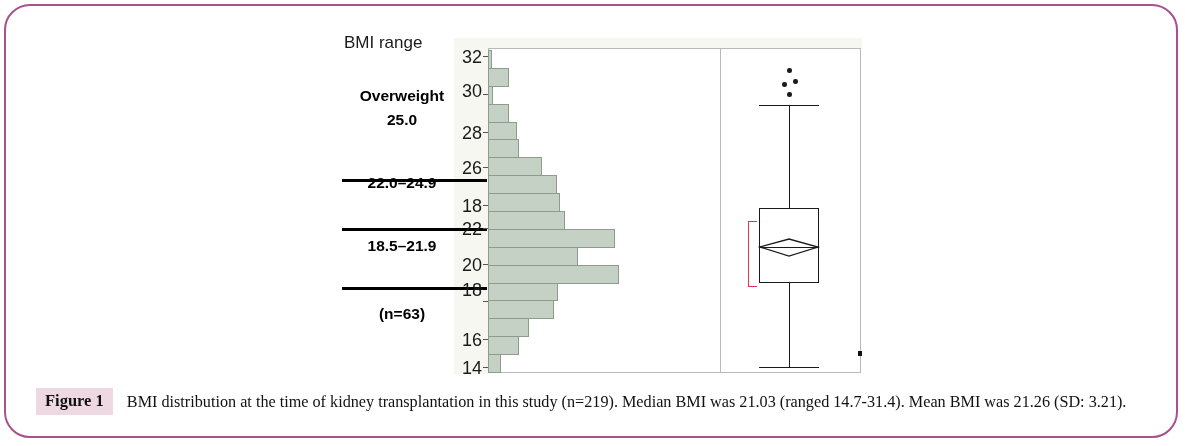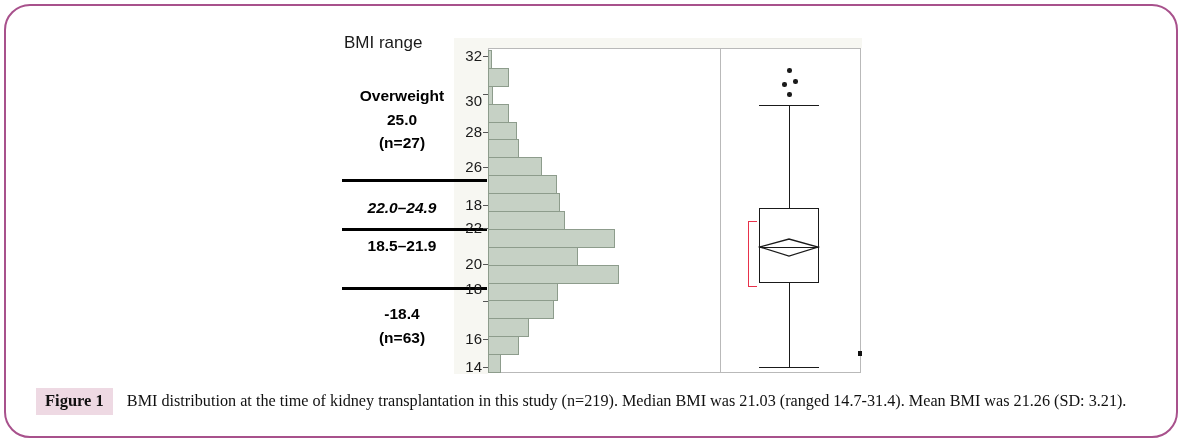--- a/index.html
+++ b/index.html
@@ -105,21 +105,21 @@
     width: 1px;
     height: 325px;
     background: #b9b9b9;
   }
 
   
   .y-tick-label {
     position: absolute;
     width: 26px;
     text-align: right;
-    font-size: 15px;
+    font-size: 18px;
     color: #1a1a1a;
     left: 450px;
   }
   .y-tick-mark {
     position: absolute;
     left: 477px;
     width: 6px;
     height: 0;
     border-top: 1.4px solid #555555;
   }
@@ -169,21 +169,21 @@
     background: #111111;
   }
 
   
   #caption-row {
     position: absolute;
     left: 30px;
     top: 382px;
     width: 1120px;
     display: flex;
-    align-items: flex-start;
+    align-items: center;
     gap: 14px;
   }
   #figure-badge {
     flex: 0 0 auto;
     background: #eed9e3;
     color: #111111;
     font-size: 16.5px;
     font-weight: bold;
     padding: 3px 9px 4px 9px;
     white-space: nowrap;
@@ -209,45 +209,43 @@
 
     <div id="panel-top-strip"></div>
     <div id="axis-strip"></div>
 
     <div id="plot-frame"></div>
     <div id="panel-divider"></div>
 
     <div class="cat-block" style="top:78px;text-align:center;">
       <span class="cat-line">Overweight</span>
       <span class="cat-line">25.0</span>
-      <span class="cat-line">(n=27)</span>
     </div>
 
     <div class="cat-rule" style="top:173px;"></div>
 
-    <div class="cat-block" style="top:190px;font-style:italic;">
+    <div class="cat-block" style="top:165px;">
       <span class="cat-line">22.0–24.9</span>
     </div>
 
     <div class="cat-rule" style="top:222px;"></div>
 
     <div class="cat-block" style="top:228px;">
       <span class="cat-line">18.5–21.9</span>
     </div>
 
     <div class="cat-rule" style="top:281px;"></div>
 
     <div class="cat-block" style="top:296px;">
-      <span class="cat-line">-18.4</span>
       <span class="cat-line">(n=63)</span>
     </div>
 
     <div class="y-tick-label" style="top:41px;">32</div>
     <div class="y-tick-mark" style="top:50px;"></div>
-    <div class="y-tick-label" style="top:86px;">30</div>
+    <div class="y-tick-label" style="top:75px;">30</div>
     <div class="y-tick-mark" style="top:88px;"></div>
     <div class="y-tick-label" style="top:117px;">28</div>
     <div class="y-tick-mark" style="top:126px;"></div>
     <div class="y-tick-label" style="top:152px;">26</div>
     <div class="y-tick-mark" style="top:161px;"></div>
     <div class="y-tick-label" style="top:190px;">18</div>
     <div class="y-tick-mark" style="top:199px;"></div>
     <div class="y-tick-label" style="top:213px;">22</div>
     <div class="y-tick-mark" style="top:222px;"></div>
     <div class="y-tick-label" style="top:249px;">20</div>

